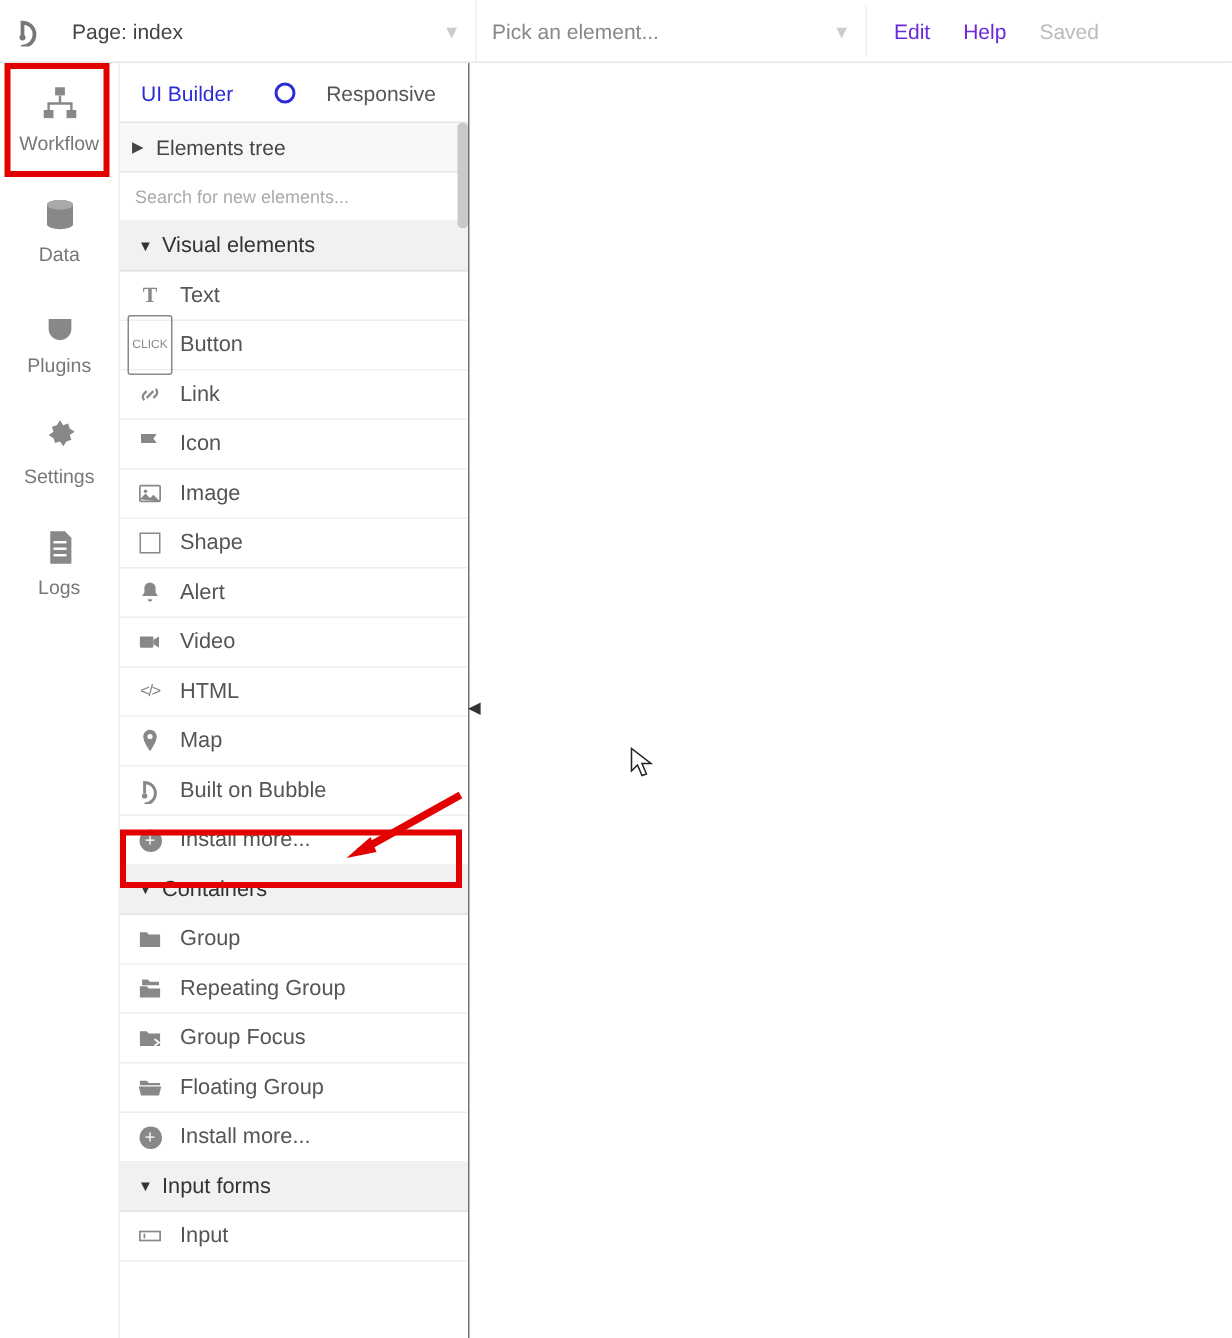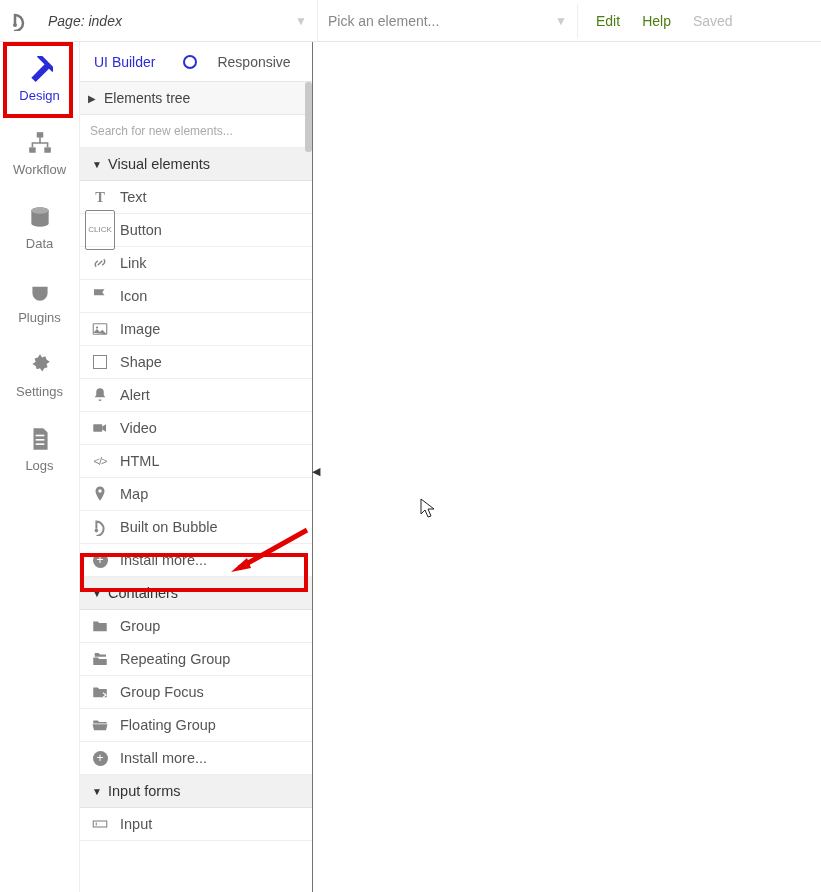--- a/index.html
+++ b/index.html
@@ -1,24 +1,24 @@
 <!DOCTYPE html>
 <html><head>
 <meta charset="utf-8">
 <style>
   * { margin: 0; padding: 0; box-sizing: border-box; font-family: -apple-system, BlinkMacSystemFont, "Segoe UI", Arial, sans-serif; }
   body { width: 821px; height: 892px; background: #fff; color: #555; font-size: 14px; overflow: hidden; position: relative; }
 
   
   .topbar { height: 42px; border-bottom: 1px solid #e5e5e5; display: flex; align-items: center; padding-left: 6px; }
   .logo-cell { width: 26px; height: 26px; display: flex; align-items: center; justify-content: center; margin-right: 6px; }
-  .page-select { flex: 0 0 280px; height: 42px; display: flex; align-items: center; padding: 0 10px; border-right: 1px solid #eee; justify-content: space-between; color:#444;font-style:italic; }
+  .page-select { flex: 0 0 280px; height: 42px; display: flex; align-items: center; padding: 0 10px; border-right: 1px solid #eee; justify-content: space-between; color:#444; }
   .element-select { flex: 0 0 260px; height: 34px; display: flex; align-items: center; padding: 0 10px; border-right: 1px solid #eee; justify-content: space-between; color:#888; }
   .top-links { display: flex; align-items: center; gap: 22px; padding-left: 18px; }
-  .top-links span { color:#4d7c0f; }
+  .top-links span { color:#6d28d9; }
   .top-links .saved { color:#bbb; }
   .caret { color:#ccc; font-size: 12px; }
 
   
   .leftnav { position: absolute; top: 42px; left: 0; width: 80px; border-right: 1px solid #eee; height: calc(100% - 42px); }
   .leftnav .item { height: 74px; display: flex; flex-direction: column; align-items: center; justify-content: center; gap: 6px; color:#777; cursor:pointer; }
   .leftnav .item.active { color:#2b2bd8; }
   .leftnav .item.active .nav-icon { fill:#2b2bd8; }
   .leftnav .nav-icon { fill:#888; }
   .leftnav .label { font-size: 13px; }
@@ -74,27 +74,20 @@
     <span class="caret">▼</span>
   </div>
   <div class="top-links">
     <span>Edit</span>
     <span>Help</span>
     <span class="saved">Saved</span>
   </div>
 </div>
 
 <div class="leftnav">
-  <div class="item active">
-    <svg class="nav-icon" width="26" height="26" viewBox="0 0 24 24">
-        <path d="M4 20 L14 10 L18 14 L8 24 Z M14 10 L18 6 L22 10 L18 14 Z" fill="#2b2bd8"></path>
-        <rect x="2" y="2" width="20" height="4" fill="#2b2bd8" transform="rotate(45 12 12)"></rect>
-      </svg>
-    <span class="label">Design</span>
-  </div>
   <div class="item">
     <svg class="nav-icon" width="26" height="26" viewBox="0 0 24 24">
         <rect x="9" y="2" width="6" height="5"></rect>
         <rect x="2" y="16" width="6" height="5"></rect>
         <rect x="16" y="16" width="6" height="5"></rect>
         <path d="M12 7 v5 M12 12 h-7 v4 M12 12 h7 v4" stroke="#888" stroke-width="1.5" fill="none"></path>
       </svg>
     <span class="label">Workflow</span>
   </div>
   <div class="item">

